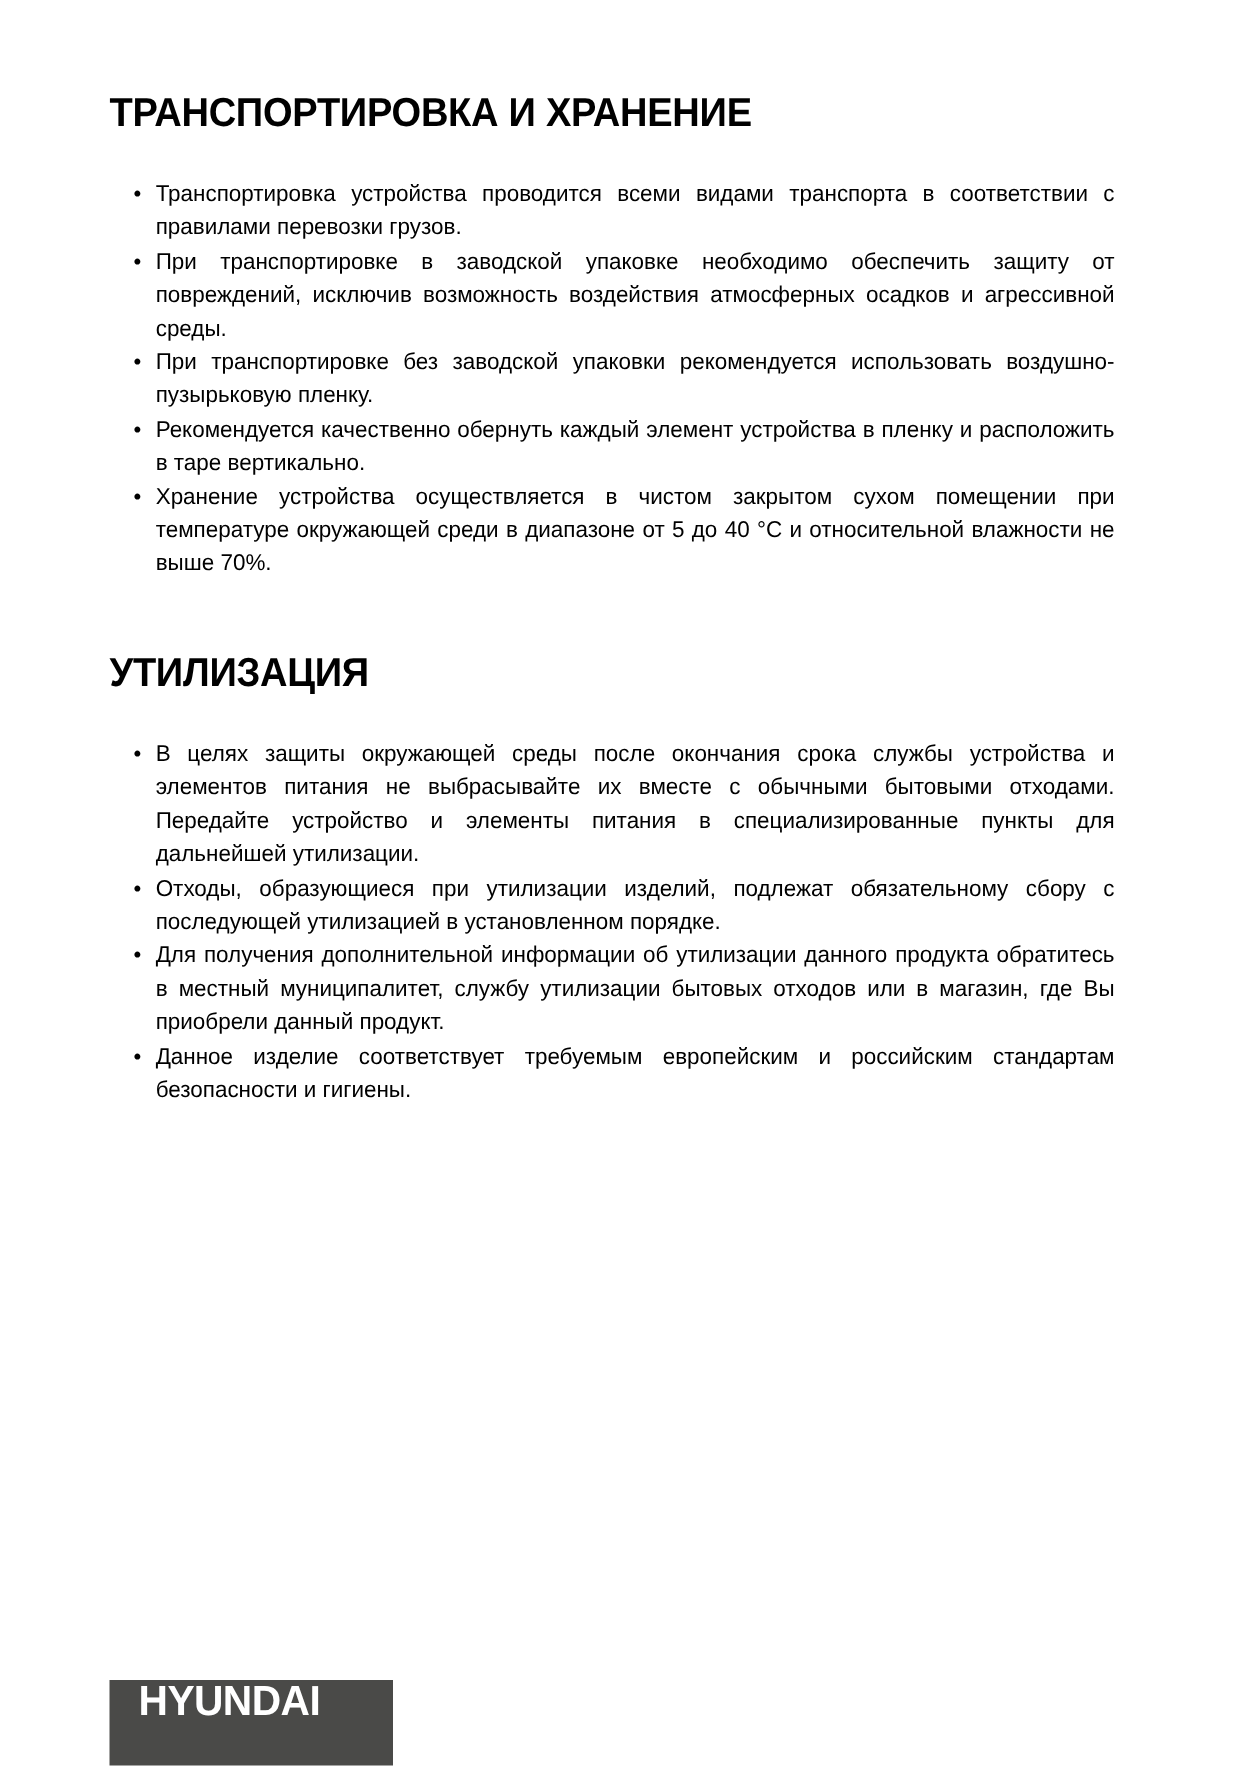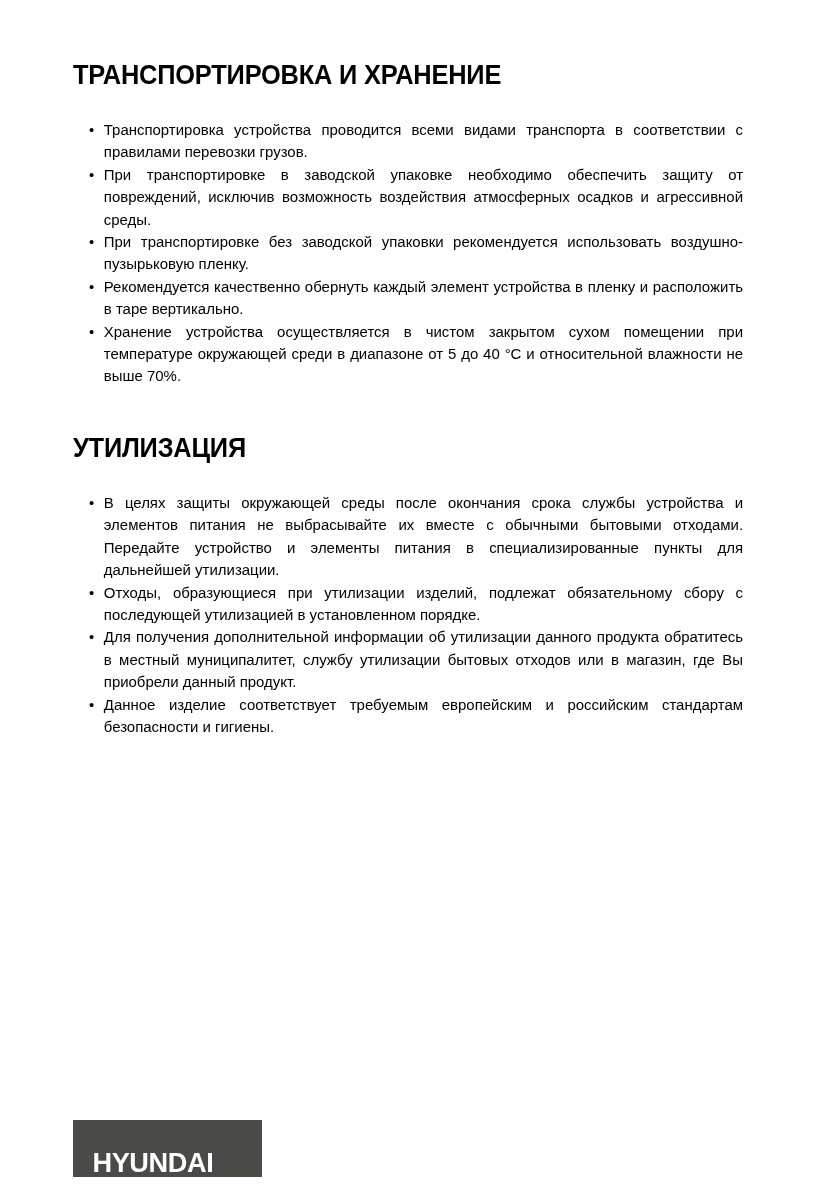--- a/index.html
+++ b/index.html
@@ -96,21 +96,21 @@
 
   
   .logo-box {
     position: absolute;
     left: 73px;
     top: 1120px;
     width: 189px;
     height: 57px;
     background: #4a4a48;
     display: flex;
-    align-items: flex-end;
+    align-items: flex-start;
     justify-content: flex-start;
   }
 
   .logo-text {
     color: #ffffff;
     font-family: "Liberation Sans", sans-serif;
     font-weight: bold;
     font-size: 28px;
     line-height: 28px;
     letter-spacing: -0.4px;

